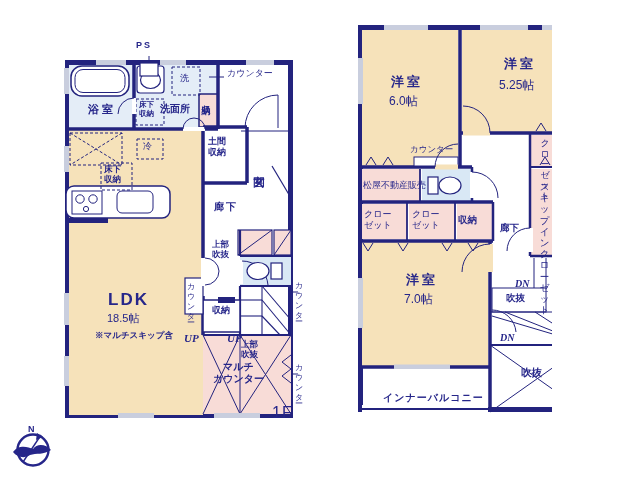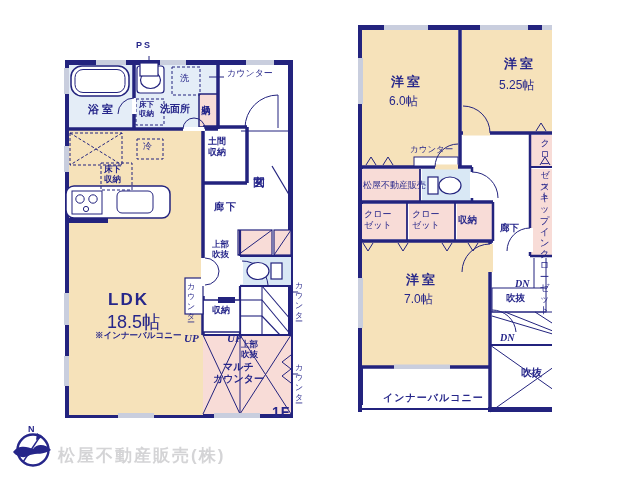--- a/index.html
+++ b/index.html
@@ -7,21 +7,21 @@
           font-family:"Liberation Sans",sans-serif;}
   #plan-svg{position:absolute;left:0;top:0;}
   .lbl{position:absolute;color:#26268a;white-space:pre-line;line-height:1.18;text-align:center;
        font-family:"Liberation Sans",sans-serif;}
   .b{font-weight:bold;}
   .v{writing-mode:vertical-rl;letter-spacing:1px;line-height:1;}
   .i{font-style:italic;font-weight:bold;font-family:"Liberation Serif",serif;margin-top:17px;}
   .watermark{position:absolute;left:58px;top:444px;font-size:17px;font-weight:bold;
              letter-spacing:2px;color:#d4d4d6;}
   .compass-n{position:absolute;left:28px;top:424px;font-size:9px;font-weight:bold;color:#26268a;}
-  .floor-tag{font-size:14px;font-weight:bold;letter-spacing:1px;}
+  .floor-tag{font-size:16px;font-weight:normal;letter-spacing:1px;}
 </style>
 </head>
 <body>
 
 <div id="canvas">
 
 <svg id="plan-svg" width="640" height="480" viewBox="0 0 640 480">
 
   <g stroke="#23237e" fill="none">
     <rect x="67.5" y="62.5" width="223" height="353" fill="#ffffff" stroke-width="5"></rect>
@@ -262,22 +262,22 @@
 収納</div>
 <div class="lbl b v" style="left:253px;top:167px;font-size:11px">玄関</div>
 <div class="lbl" style="left:143px;top:141px;font-size:9px">冷</div>
 <div class="lbl b" style="left:104px;top:164px;font-size:8.5px">床下
 収納</div>
 <div class="lbl b" style="left:214px;top:201px;font-size:10px;letter-spacing:2px">廊下</div>
 <div class="lbl b" style="left:212px;top:239px;font-size:8.5px">上部
 吹抜</div>
 <div class="lbl v" style="left:294px;top:276px;font-size:8px">カウンター</div>
 <div class="lbl b" style="left:108px;top:290px;font-size:17px;letter-spacing:2px">LDK</div>
-<div class="lbl" style="left:107px;top:312px;font-size:18px">18.5帖</div>
-<div class="lbl b" style="left:95px;top:330px;font-size:8.5px">※インナーバルコニー</div>
+<div class="lbl" style="left:107px;top:312px;font-size:11px">18.5帖</div>
+<div class="lbl b" style="left:95px;top:330px;font-size:8.5px">※マルチスキップ含</div>
 <div class="lbl v" style="left:186px;top:277px;font-size:8px">カウンター</div>
 <div class="lbl i" style="left:184px;top:315px;font-size:11px">UP</div>
 <div class="lbl b" style="left:212px;top:305px;font-size:9px">収納</div>
 <div class="lbl i" style="left:227px;top:315px;font-size:11px">UP</div>
 <div class="lbl b" style="left:241px;top:339px;font-size:8.5px">上部
 吹抜</div>
 <div class="lbl b" style="left:213px;top:361px;font-size:10px">マルチ
 カウンター</div>
 <div class="lbl v" style="left:294px;top:358px;font-size:8px">カウンター</div>
 <div class="lbl floor-tag" style="left:272px;top:404px">1F</div>
@@ -303,15 +303,14 @@
 <div class="lbl i" style="left:515px;top:261px;font-size:10px">DN</div>
 <div class="lbl b" style="left:506px;top:292px;font-size:9.5px">吹抜</div>
 <div class="lbl i" style="left:500px;top:315px;font-size:10px">DN</div>
 <div class="lbl b" style="left:406px;top:272px;font-size:13px;letter-spacing:3px">洋室</div>
 <div class="lbl" style="left:404px;top:292px;font-size:12px">7.0帖</div>
 <div class="lbl b" style="left:521px;top:366px;font-size:10.5px">吹抜</div>
 <div class="lbl b" style="left:383px;top:392px;font-size:10px;letter-spacing:1px">インナーバルコニー</div>
 <div class="lbl floor-tag" style="left:561px;top:404px">2F</div>
 
 <div class="compass-n">N</div>
-<div class="watermark">松屋不動産販売(株)</div>
 
 </div>
 
 </body></html>

